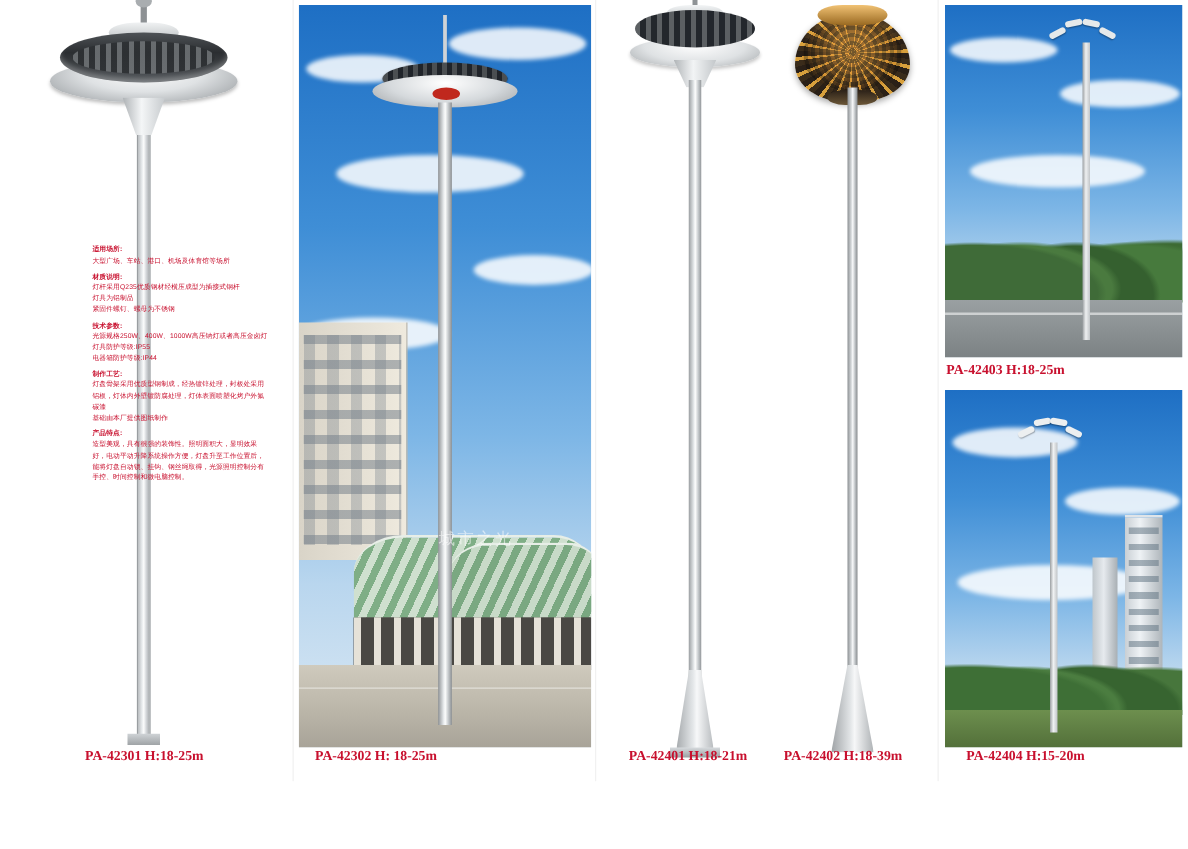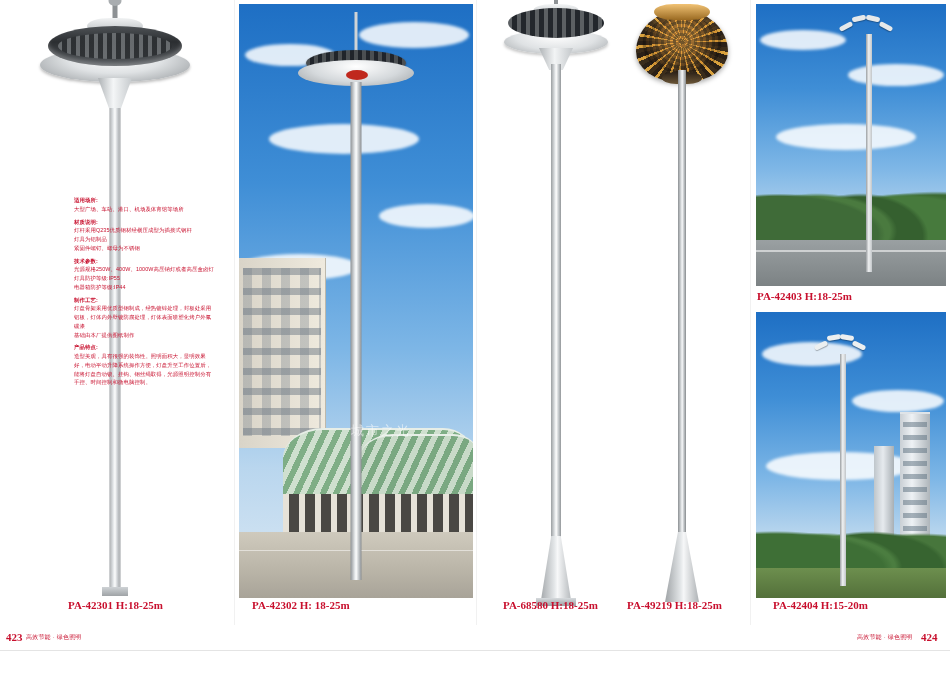--- a/index.html
+++ b/index.html
@@ -496,30 +496,23 @@
     <div class="headarms">
       <span></span>
       <span></span>
       <span></span>
       <span></span>
     </div>
   </div>
 
   <div class="caption" id="cap1">PA-42301 H:18-25m</div>
   <div class="caption" id="cap2">PA-42302 H: 18-25m</div>
-  <div class="caption" id="cap3">PA-68580 H:18-25m</div>
-  <div class="caption" id="cap4">PA-49219 H:18-25m</div>
+  <div class="caption" id="cap3">PA-42401 H:18-21m</div>
+  <div class="caption" id="cap4">PA-42402 H:18-39m</div>
   <div class="caption" id="cap5">PA-42403 H:18-25m</div>
   <div class="caption" id="cap6">PA-42404 H:15-20m</div>
 
-  <div class="footer-bar">
-    <div class="divider"></div>
-    <div class="pagenum" id="pnum-l">423</div>
-    <div class="footnote" id="fn-l">高效节能 · 绿色照明</div>
-    <div class="pagenum" id="pnum-r">424</div>
-    <div class="footnote" id="fn-r">高效节能 · 绿色照明</div>
-  </div>
 
   <div class="scan-edge" style="left:234px;"></div>
   <div class="scan-edge" style="left:476px;"></div>
   <div class="scan-edge" style="left:750px;"></div>
 
 </div>
 
 </body></html>

